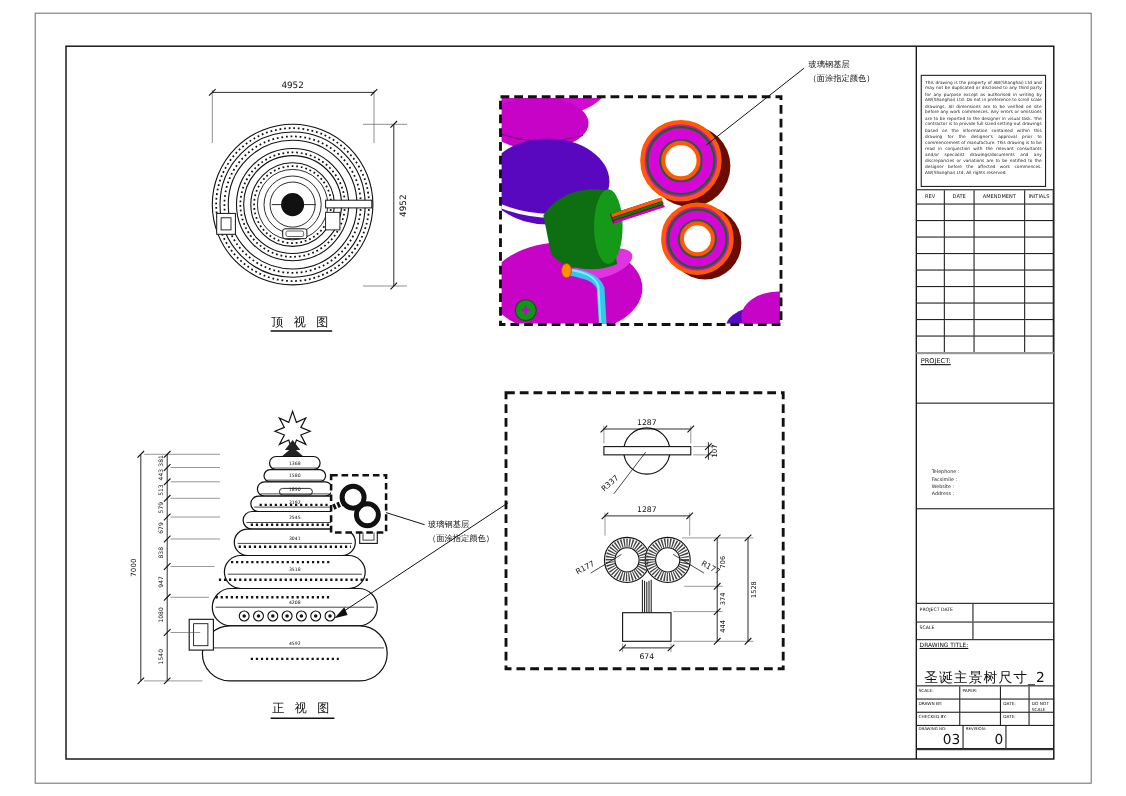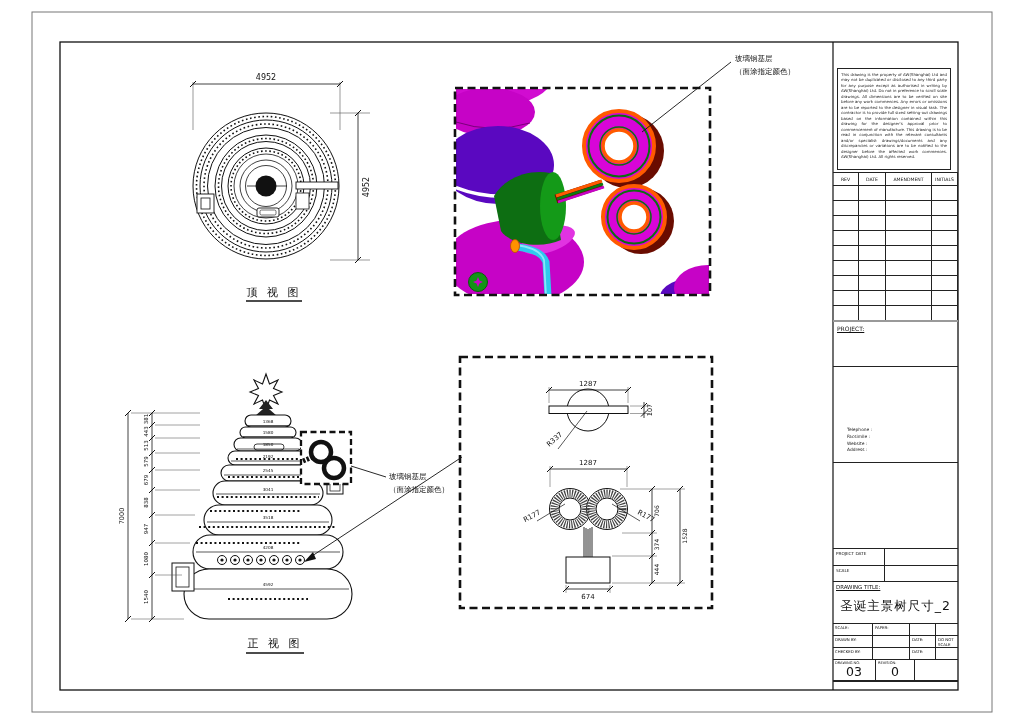--- a/index.html
+++ b/index.html
@@ -22,29 +22,29 @@
   .tb-project{position:absolute;left:0;top:278px;width:125px;height:46px;border-top:2px solid #999;
       font-size:6px;padding:3px 4px;}
   .tb-project span{text-decoration:underline;}
   .tb-company{position:absolute;left:0;top:324px;width:125px;height:96px;border-top:1px solid #222;}
   .contact{position:absolute;left:14px;top:60px;font-size:4.4px;line-height:6.8px;color:#222;}
   .tb-empty{position:absolute;left:0;top:420px;width:125px;height:86px;border-top:1px solid #222;}
   .tb-row{position:absolute;left:0;width:125px;border-top:1px solid #222;display:flex;}
   .tb-row .lbl{width:52px;border-right:1px solid #222;font-size:4.2px;padding:2px 3px;}
   .tb-title{position:absolute;left:0;top:539px;width:125px;height:42px;border-top:1px solid #222;}
   .tb-title .cap{font-size:5.4px;text-decoration:underline;padding:2px 3px;}
-  .tb-title .big{font-size:12.5px;text-align:center;margin-top:6px;letter-spacing:1px;}
+  .tb-title .big{font-size:12.5px;text-align:center;margin-top:16px;letter-spacing:1px;}
   .tb-bottom{position:absolute;left:0;top:581px;width:125px;border-top:1px solid #222;border-bottom:1px solid #222;}
   .br{display:flex;width:125px;}
   .br>div{border-right:1px solid #222;border-bottom:1px solid #222;font-size:3.9px;padding:1px 2px;overflow:hidden;}
   .br>div:last-child{border-right:none;}
   .r-sm{height:12px;}
   .b1{width:40px;}.b2{width:37px;}.b3{width:26px;}.b4{width:22px;font-size:3.2px;}
   .r-big{height:21px;}
-  .bigcell{display:flex;flex-direction:column;align-items:center;}
+  .bigcell{display:flex;flex-direction:column;align-items:flex-end;}
   .bigcell .k{font-size:3.6px;align-self:flex-start;}
   .bigcell .v{font-size:12.5px;line-height:13px;}
   .bb1{width:43px;}.bb2{width:39px;}.bb3{width:43px;border-bottom:1px solid #222;}
 </style>
 </head>
 <body>
 
 <div class="sheet">
 
 <svg width="1024" height="724" viewBox="0 0 1024 724">

